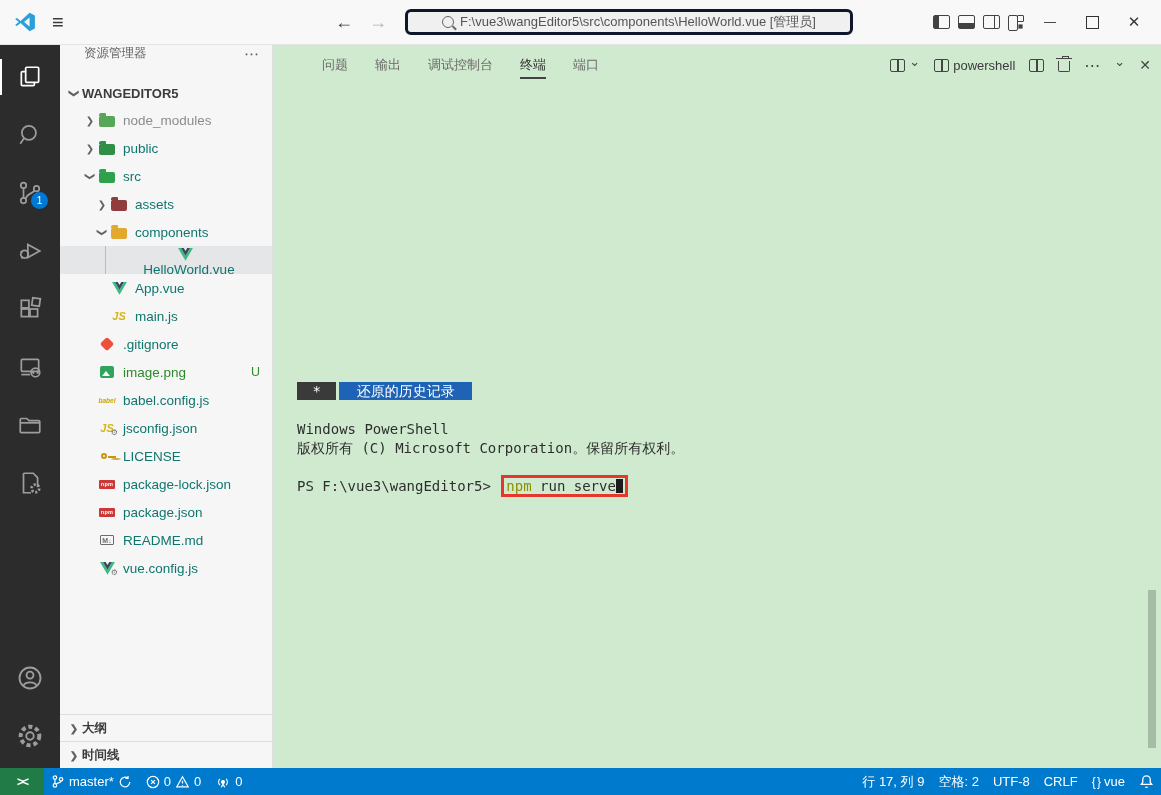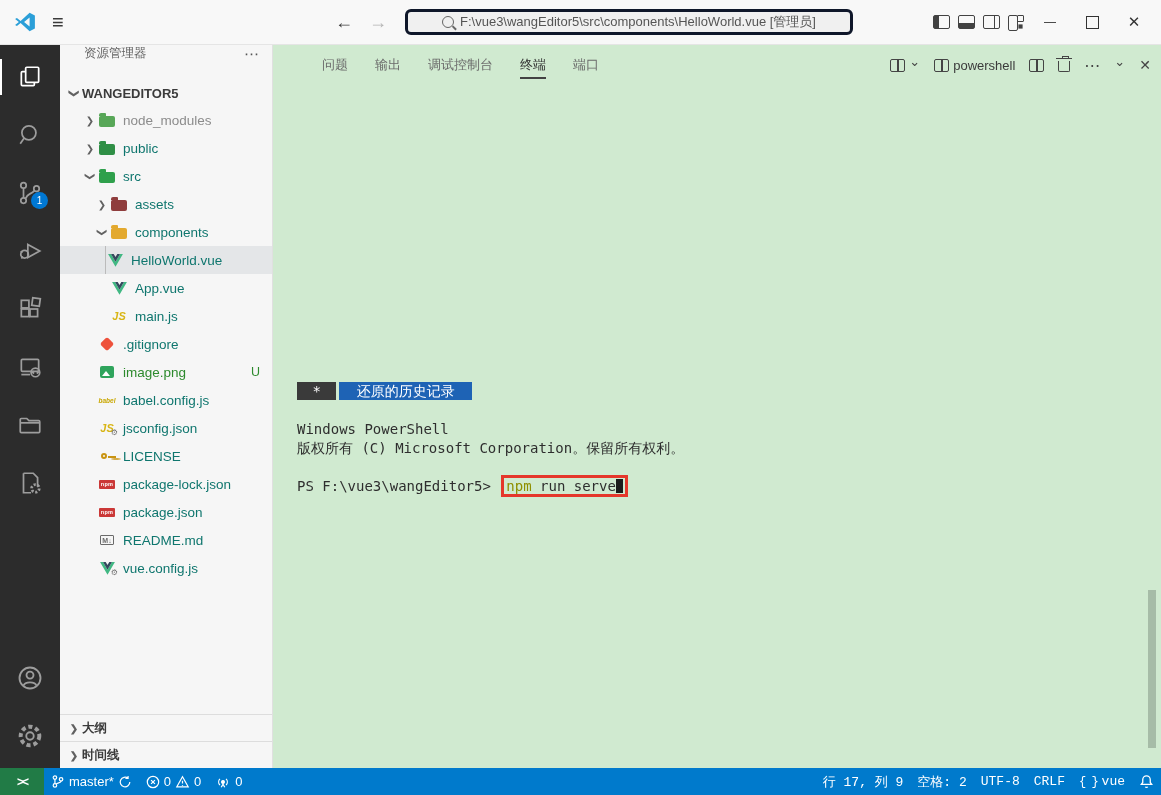--- a/index.html
+++ b/index.html
@@ -41,21 +41,21 @@
   .ab-badge { position:absolute; right:12px; bottom:10px; min-width:17px; height:17px; border-radius:50%; background:#0078d4; color:#fff; font-size:10px; display:flex; align-items:center; justify-content:center; }
   .ab-bottom { margin-top:auto; margin-bottom:6px; display:flex; flex-direction:column; align-items:center; }
 
   
   .sidebar { position:absolute; top:45px; left:60px; width:213px; height:723px; background:#f6f6f6; border-right:1px solid #e0e0e0; overflow:hidden; }
   .sb-header { height:35px; display:flex; align-items:flex-start; padding:0 12px 0 24px; color:#616161; font-size:12.5px; }
   .sb-more { margin-left:auto; color:#555; font-size:15px; letter-spacing:1px; cursor:pointer; }
   .sb-more::before { content:"⋯"; }
   .tree-root { height:26px; display:flex; align-items:center; padding-left:6px; font-weight:bold; font-size:13px; color:#3b3b3b; cursor:pointer; }
   .row { height:28px; display:flex; align-items:center; cursor:pointer; position:relative; font-size:13.5px; }
-  .row.lvl1 { padding-left:22px; } .row.lvl2 { padding-left:34px; } .row.lvl3 { padding-left:46px; }
+  .row.lvl1 { padding-left:22px; } .row.lvl2 { padding-left:34px; } .row.lvl3 { padding-left:46px;flex-direction:column; }
   .chev { width:16px; flex:0 0 auto; color:#616161; font-size:10px; display:flex; justify-content:center; }
   .chev.open::before { content:"❯"; transform:rotate(90deg); display:block; }
   .chev.closed::before { content:"❯"; display:block; }
   .no-chev { width:16px; flex:0 0 auto; }
   .f-ico { width:18px; height:16px; flex:0 0 auto; margin-right:7px; display:flex; align-items:center; justify-content:center; position:relative; }
   .folder { width:16px; height:11px; border-radius:1.5px 2px 2px 2px; position:relative; margin-top:3px; }
   .folder::before { content:""; position:absolute; top:-3px; left:0; width:7px; height:3px; border-radius:2px 1px 0 0; background:inherit; }
   .fo-green { background:#58a758; } .fo-dgreen { background:#2f8f46; } .fo-src { background:#2fa04c; }
   .fo-maroon { background:#8f3d3d; } .fo-yellow { background:#e3a92e; }
   .vue-svg { width:15px; height:13px; }
@@ -106,21 +106,21 @@
   .npm-t { color:#8f8f00; }
   .cursor-block { display:inline-block; width:7px; height:14px; background:#1b1b1b; vertical-align:-2px; }
   .pscroll { position:absolute; right:5px; top:545px; width:8px; height:158px; background:#a6bca7; cursor:pointer; }
 
   
   .statusbar { position:absolute; bottom:0; left:0; width:100%; height:27px; background:#007acc; color:#fff; display:flex; align-items:center; font-size:13px; }
   .sb-remote { width:44px; height:27px; background:#217b46; display:flex; align-items:center; justify-content:center; font-weight:bold; letter-spacing:-2px; font-size:12px; cursor:pointer; }
   .sb-remote::before { content:"><"; }
   .sb-item { display:flex; align-items:center; gap:4px; padding:0 7px; height:27px; cursor:pointer; }
   .sb-item svg { stroke:#fff; fill:none; stroke-width:1.4; }
-  .sb-right { margin-left:auto; display:flex; align-items:center;font-family:Liberation Mono, monospace; }
+  .sb-right { margin-left:auto; display:flex; align-items:center; }
   .lang-braces::before { content:"{ }"; font-size:12px; letter-spacing:-1px; }
 </style>
 </head>
 <body>
 
 <div class="app">
 
   <div class="titlebar">
     <div class="tb-left">
       <svg class="vscode-logo" viewBox="0 0 24 24">

